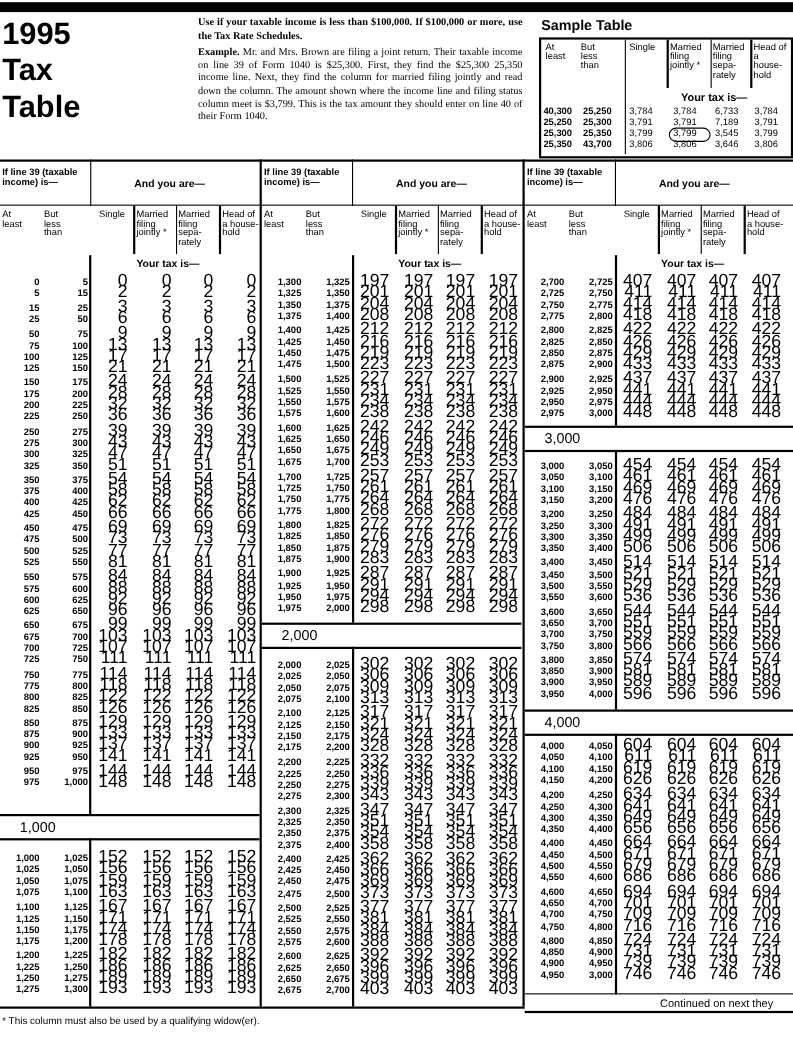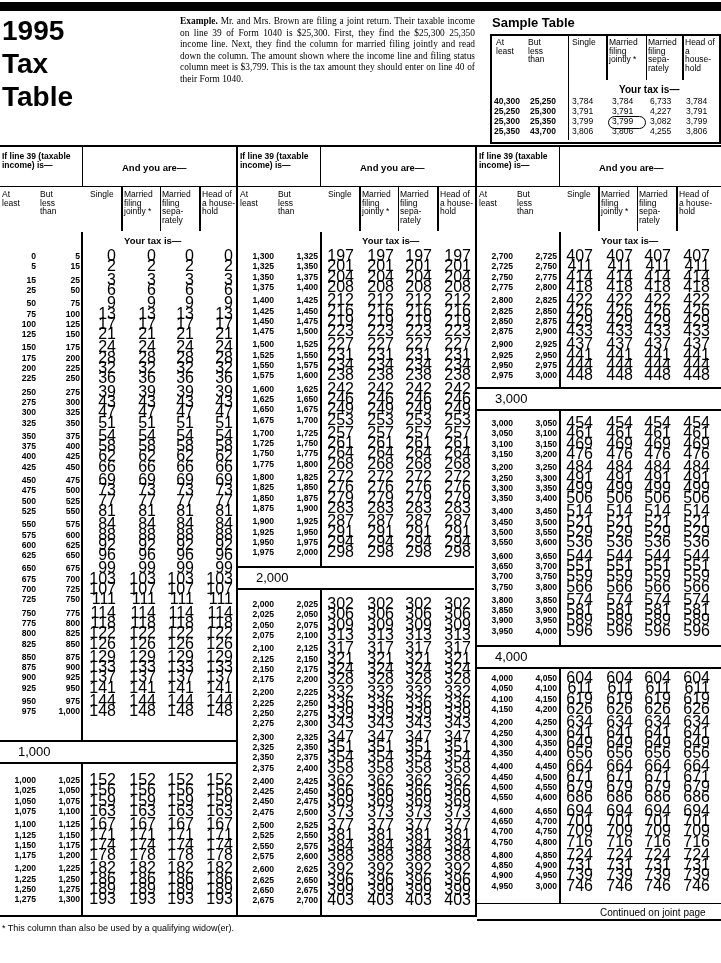--- a/index.html
+++ b/index.html
@@ -41,20 +41,21 @@
 
 <div class="topbar"></div>
 
 <div class="title">
   <div>1995</div>
   <div>Tax</div>
   <div>Table</div>
 </div>
 
 <div class="intro">
+  <p class="bold">Use if your taxable income is less than $100,000. If $100,000 or more, use the Tax Rate Schedules.</p>
   <p><b>Example.</b> <span>Mr. and Mrs. Brown are filing a joint return. Their taxable income on line 39 of Form 1040 is $25,300. First, they find the $25,300 25,350 income line. Next, they find the column for married filing jointly and read down the column. The amount shown where the income line and filing status column meet is $3,799. This is the tax amount they should enter on line 40 of their Form 1040.</span></p>
 </div>
 
 <div class="sample-title">Sample Table</div>
 <div class="sample">
   <div class="hdr" style="left:4px;width:28px;">At least</div>
   <div class="hdr" style="left:36px;width:30px;">But less than</div>
   <div class="vline" style="left:76px;height:104px;"></div>
   <div class="hdr" style="left:80px;">Single</div>
   <div class="vline" style="left:114px;height:44px;width:2px;"></div>
@@ -71,37 +72,37 @@
         <span style="left: 80px;">3,784</span>
         <span style="left: 120px;">3,784</span>
         <span style="left: 158px;">6,733</span>
         <span style="left: 194px;">3,784</span>
       </div>
       <div class="row" style="top: 70px;">
         <span class="num-b" style="left: 2px;">25,250</span>
         <span class="num-b" style="left: 38px;">25,300</span>
         <span style="left: 80px;">3,791</span>
         <span style="left: 120px;">3,791</span>
-        <span style="left: 158px;">4,227</span>
+        <span style="left: 158px;">7,189</span>
         <span style="left: 194px;">3,791</span>
       </div>
       <div class="row" style="top: 80px;">
         <span class="num-b" style="left: 2px;">25,300</span>
         <span class="num-b" style="left: 38px;">25,350</span>
         <span style="left: 80px;">3,799</span>
         <span style="left: 120px;">3,799</span>
-        <span style="left: 158px;">3,082</span>
+        <span style="left: 158px;">3,545</span>
         <span style="left: 194px;">3,799</span>
       </div>
       <div class="row" style="top: 90px;">
         <span class="num-b" style="left: 2px;">25,350</span>
         <span class="num-b" style="left: 38px;">43,700</span>
         <span style="left: 80px;">3,806</span>
         <span style="left: 120px;">3,806</span>
-        <span style="left: 158px;">4,255</span>
+        <span style="left: 158px;">3,646</span>
         <span style="left: 194px;">3,806</span>
       </div>
     </div>
   <div class="circle" style="left:116px;top:80px;width:36px;height:11px;"></div>
 </div>
 
 <div class="hline" style="left:0;top:145px;width:721px;"></div>
 <div class="hline" style="left:0;top:186px;width:721px;height:1px;"></div>
 
 <div id="main">
@@ -1459,14 +1460,14 @@
       <span class="t" style="left: 88px; width: 28px;">746</span>
       <span class="t" style="left: 128px; width: 28px;">746</span>
       <span class="t" style="left: 166px; width: 28px;">746</span>
       <span class="t" style="left: 203px; width: 30px;">746</span>
     </div>
     <div class="hline" style="left:0;top:915px;width:477px;"></div>
     <div class="hline" style="left:477px;top:903px;width:244px;height:1px;"></div>
     <div class="hline" style="left:477px;top:919px;width:244px;"></div>
   </div>
 
-<div class="cont">Continued on joint page</div>
-<div class="footnote">* This column than also be used by a qualifying widow(er).</div>
+<div class="cont">Continued on next they</div>
+<div class="footnote">* This column must also be used by a qualifying widow(er).</div>
 
 </body></html>

